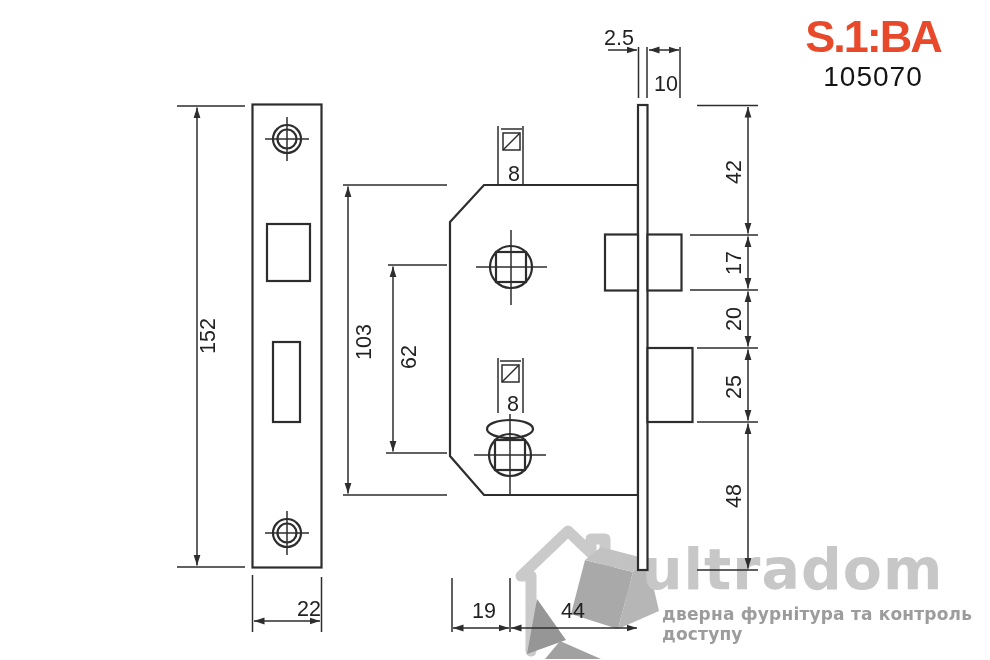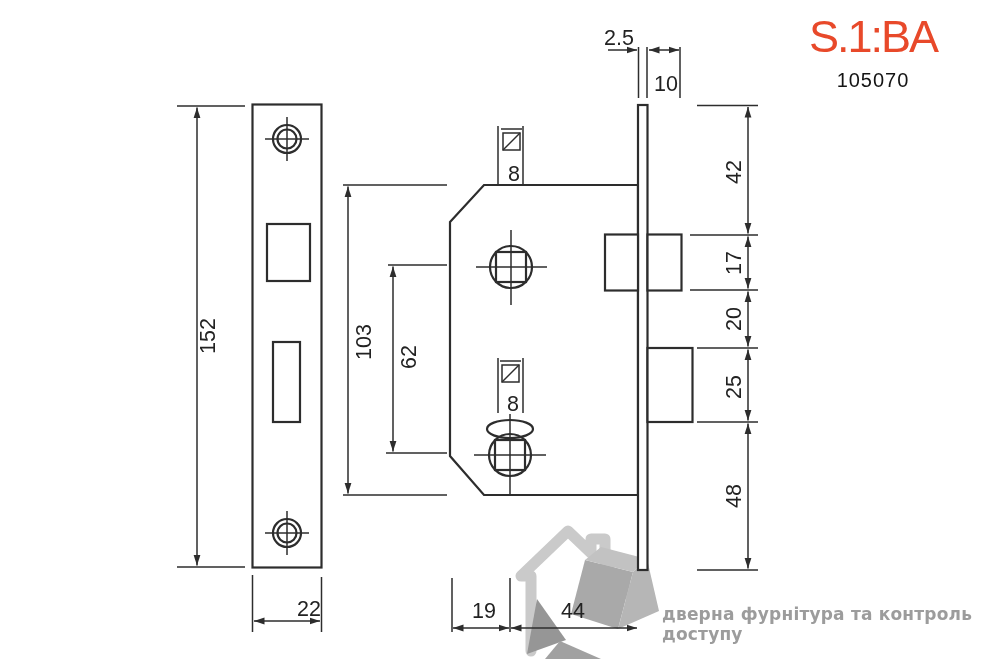--- a/index.html
+++ b/index.html
@@ -8,24 +8,24 @@
   .stage svg{position:absolute;left:0;top:0;}
   
   .wm-text{position:absolute;left:642px;top:541px;width:330px;
            font-family:"DejaVu Sans",sans-serif;font-weight:bold;
            font-size:57px;letter-spacing:1px;color:#c7c7c7;line-height:1;}
   .wm-tag{position:absolute;left:649px;top:604px;width:320px;
           font-family:"DejaVu Sans",sans-serif;font-weight:600;
           font-size:17px;letter-spacing:0.2px;color:#9c9c9c;line-height:1.2;margin-left:13px;}
   
   .logo{position:absolute;left:793px;top:14px;width:160px;text-align:center;}
-  .logo-text{font-family:"Liberation Sans",sans-serif;font-weight:400;
+  .logo-text{font-family:"Liberation Sans",sans-serif;font-weight:700;
              font-size:45px;letter-spacing:-2px;line-height:1;}
   .logo-code{font-family:"Liberation Sans",sans-serif;font-weight:400;
-             font-size:20px;color:#141414;margin-top:10px;letter-spacing:1px;}
+             font-size:28px;color:#141414;margin-top:2px;letter-spacing:1px;}
   
   text.dim{font-family:"Liberation Sans",sans-serif;font-size:21.5px;fill:#222;}
   .obj{fill:#ffffff;stroke:#2d2d2d;stroke-width:2.2;}
   .objn{fill:none;stroke:#2d2d2d;stroke-width:2.2;}
   .thin{fill:none;stroke:#2d2d2d;stroke-width:1.5;}
   .dimln{fill:none;stroke:#2d2d2d;stroke-width:1.5;}
 </style>
 </head>
 <body>
 
@@ -34,20 +34,21 @@
   <svg width="990" height="660" viewBox="0 0 990 660" aria-hidden="true">
     <g opacity="0.92">
       <path d="M531,651 L531,576 L521,576 L568,531 L591,553 L591,539 L605,539 L605,566 L633,593 L623,593" fill="none" stroke="#c6c6c6" stroke-width="11" stroke-linecap="round" stroke-linejoin="round"></path>
       <polygon points="585,560 633,572 618,629 571,614" fill="#a2a2a2"></polygon>
       <polygon points="585,560 601,547 647,559 633,572" fill="#bdbdbd"></polygon>
       <polygon points="633,572 647,559 659,611 618,629" fill="#b0b0b0"></polygon>
       <polygon points="537,599 566,640 527,654" fill="#8e8e8e"></polygon>
       <polygon points="560,641 601,659 545,659" fill="#9a9a9a"></polygon>
     </g>
   </svg>
+  <div class="wm-text">ultradom</div>
   <div class="wm-tag">дверна фурнітура та контроль доступу</div>
 
   <svg width="990" height="660" viewBox="0 0 990 660">
     <defs>
       <marker id="arr" markerWidth="12" markerHeight="8" refX="10.5" refY="4" orient="auto-start-reverse" markerUnits="userSpaceOnUse">
         <path d="M0,0.6 L10.5,4 L0,7.4 Z" fill="#2d2d2d"></path>
       </marker>
     </defs>
 
     <g>

